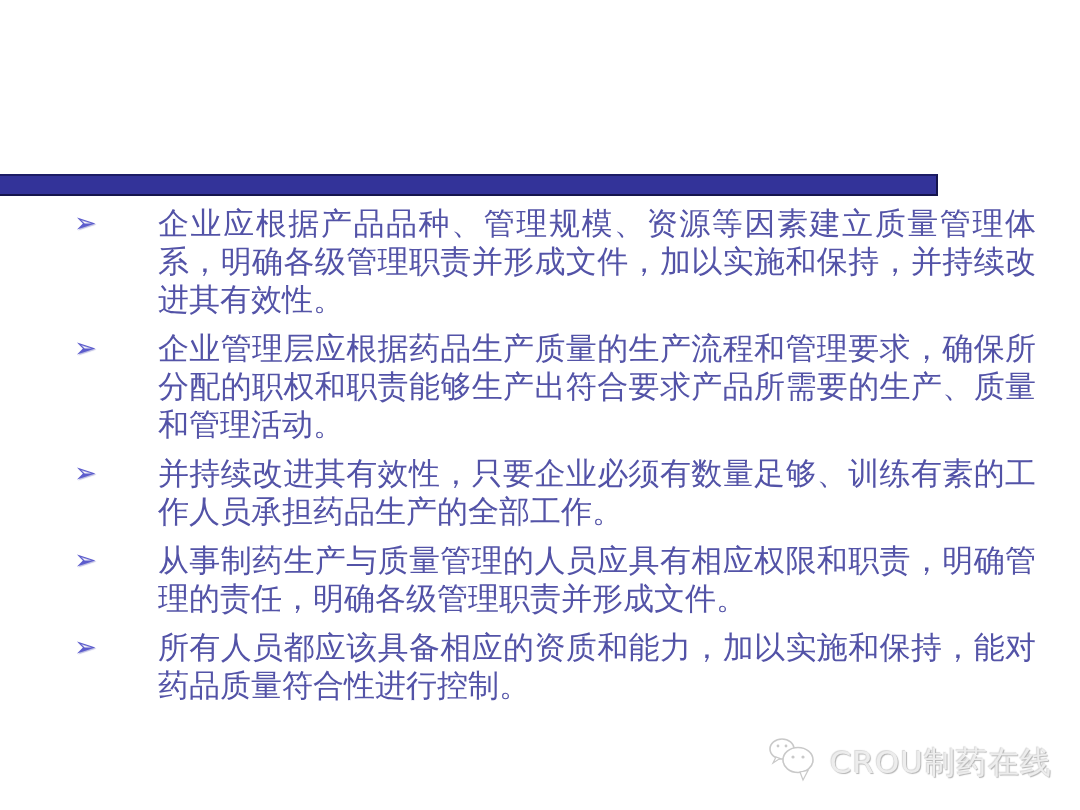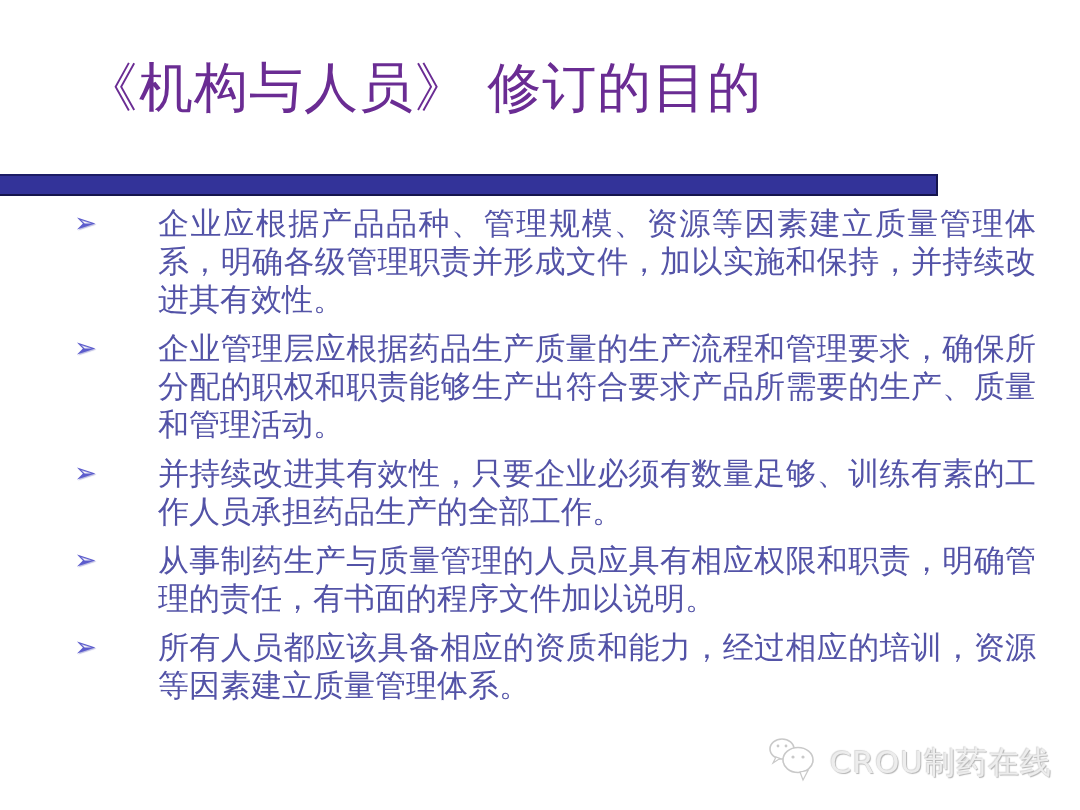--- a/index.html
+++ b/index.html
@@ -90,44 +90,43 @@
     text-shadow: 1px 1px 1px #b5b5b5, -1px -1px 1px #d8d8d8;
     white-space: nowrap;
     margin-top: 8px;
   }
 </style>
 </head>
 <body>
 
 <div class="slide">
 
-  <h1 class="slide-title">《机构与人员》 修订的目的</h1>
 
   <div class="title-divider-bar"></div>
 
   <ul class="bullet-list">
     <li class="bullet-item">
       <span class="bullet-marker">➢</span>
       <span class="bullet-text">企业应根据产品品种、管理规模、资源等因素建立质量管理体系，明确各级管理职责并形成文件，加以实施和保持，并持续改进其有效性。</span>
     </li>
     <li class="bullet-item">
       <span class="bullet-marker">➢</span>
       <span class="bullet-text">企业管理层应根据药品生产质量的生产流程和管理要求，确保所分配的职权和职责能够生产出符合要求产品所需要的生产、质量和管理活动。</span>
     </li>
     <li class="bullet-item">
       <span class="bullet-marker">➢</span>
       <span class="bullet-text">并持续改进其有效性，只要企业必须有数量足够、训练有素的工作人员承担药品生产的全部工作。</span>
     </li>
     <li class="bullet-item">
       <span class="bullet-marker">➢</span>
-      <span class="bullet-text">从事制药生产与质量管理的人员应具有相应权限和职责，明确管理的责任，有书面的程序文件加以说明。</span>
+      <span class="bullet-text">从事制药生产与质量管理的人员应具有相应权限和职责，明确管理的责任，明确各级管理职责并形成文件。</span>
     </li>
     <li class="bullet-item">
       <span class="bullet-marker">➢</span>
-      <span class="bullet-text">所有人员都应该具备相应的资质和能力，经过相应的培训，资源等因素建立质量管理体系。</span>
+      <span class="bullet-text">所有人员都应该具备相应的资质和能力，加以实施和保持，能对药品质量符合性进行控制。</span>
     </li>
   </ul>
 
   <div class="watermark">
     <span class="wm-icon">
       <svg width="56" height="46" viewBox="0 0 56 46">
         <g fill="#ffffff" stroke="#c9c9c9" stroke-width="1.6">
           <ellipse cx="16" cy="13" rx="12" ry="10"></ellipse>
           <path d="M10 21 L7 27 L14 22.5 Z" stroke-width="1.2"></path>
         </g>

